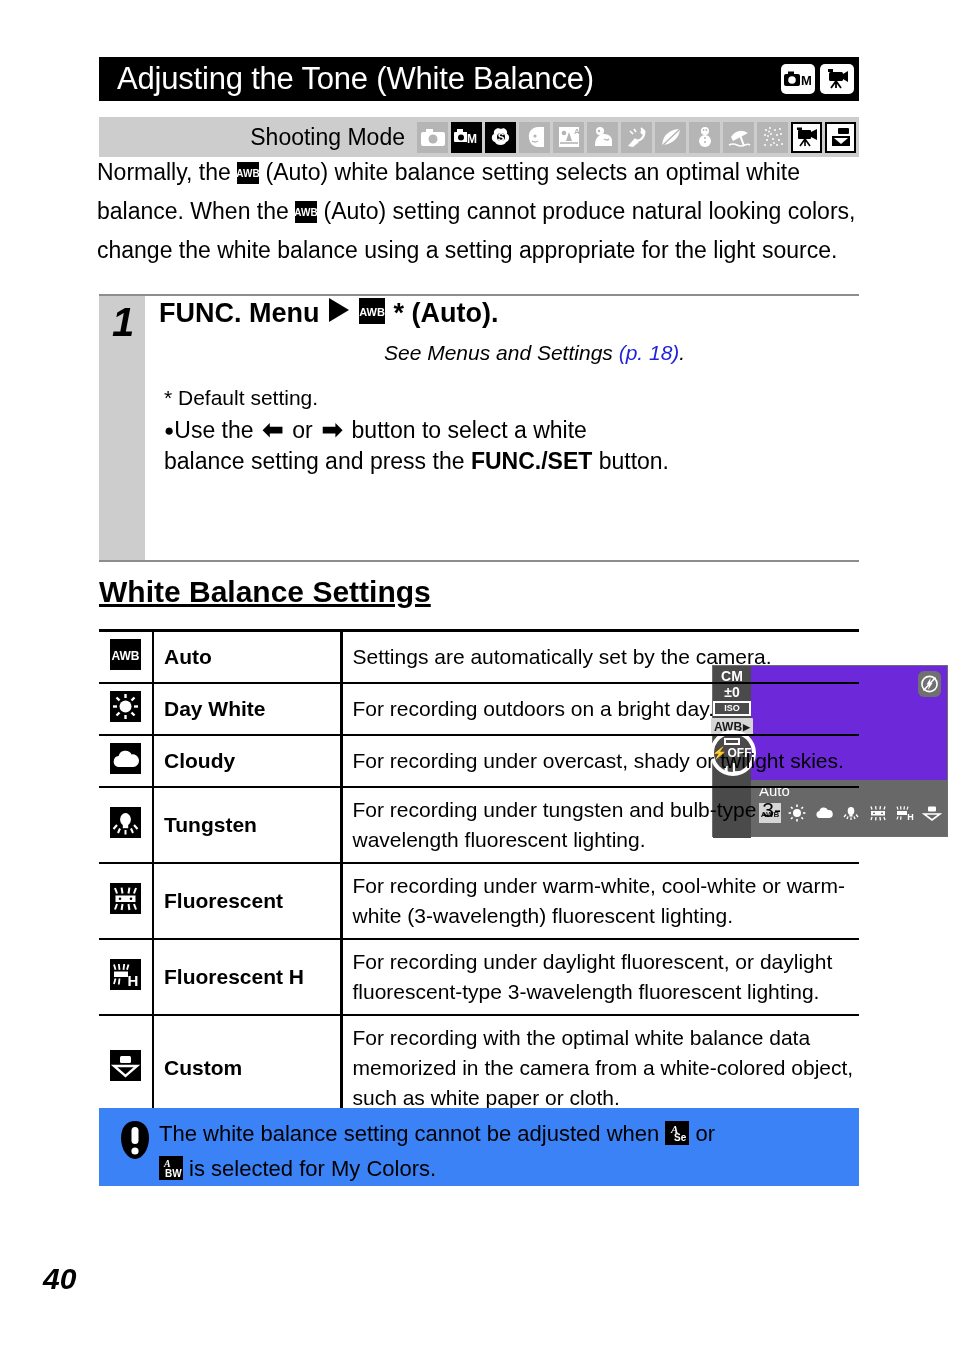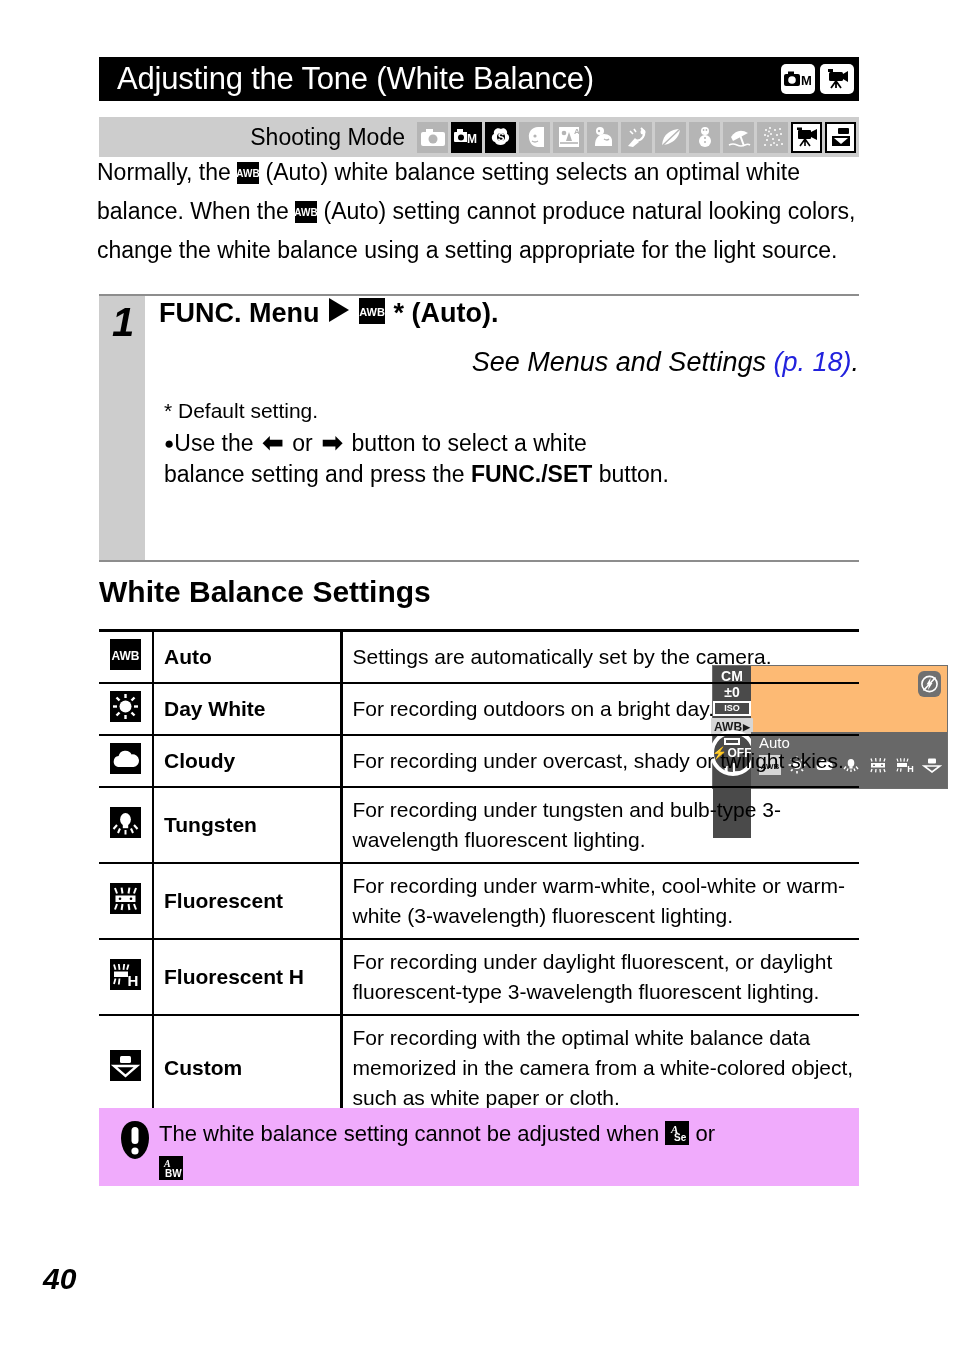--- a/index.html
+++ b/index.html
@@ -66,36 +66,36 @@
     font-size:40px; font-weight:bold; font-style:italic; text-align:center;
   }
   .step-body { position:absolute; left:60px; top:2px; width:700px; }
   .step-head { font-size:27px; font-weight:bold; display:flex; align-items:flex-start; gap:8px; }
   .tri-right {
     width:0;height:0;border-left:20px solid #000;
     border-top:12px solid transparent;border-bottom:12px solid transparent;
     display:inline-block; margin:0 2px;
   }
   .see-line {
-    margin-top:16px; text-align:right; padding-left:225px;
-    font-size:27px; font-style:italic;
+    margin-top:10px; text-align:left; padding-left:225px;
+    font-size:21px; font-style:italic;
   }
   .see-line .pg { color:#2222dd; }
   .default-line { margin-top:21px; font-size:21px; padding-left:5px; }
   .bullet-line {
     margin-top:4px; font-size:23px; line-height:31px; padding-left:5px;
     width:510px;
   }
   .dot { font-size:17px; vertical-align:2px; }
   .arr { display:inline-block; width:26px; text-align:center; font-size:25px; font-weight:bold; }
 
   
   .lcd {
-    position:absolute; left:613px; top:369px; width:236px; height:124px;
-    background:#fdba74; border:1px solid #6e6e6e;
+    position:absolute; left:613px; top:369px; width:236px; height:172px;
+    background:#6d28d9; border:1px solid #6e6e6e;
   }
   .lcd-side {
     position:absolute; left:0; top:0; width:38px; height:172px; background:#4a4a4a;
     display:flex; flex-direction:column; align-items:center; padding-top:3px; gap:2px;
   }
   .ls { color:#fff; font-size:14px; font-weight:bold; line-height:1; font-family:"Liberation Sans",sans-serif; }
   .iso-box { border:2px solid #fff; color:#fff; font-size:9px; font-weight:bold; padding:0 9px; line-height:11px; }
   .awb-chip {
     background:#d6d6d6; color:#1a1a1a; font-size:12px; font-weight:bold;
     padding:2px 3px; display:flex; align-items:center; gap:1px; border-radius:1px;
@@ -113,38 +113,38 @@
     position:absolute; left:38px; right:0; bottom:0; height:56px; background:#686868;
     padding:2px 0 0 8px;
   }
   .lcd-auto { color:#fff; font-size:15px; line-height:18px; }
   .lcd-row { display:flex; gap:5px; align-items:center; margin-top:3px; }
   .wbi { width:22px; height:20px; display:flex; align-items:center; justify-content:center; }
   .wbi.sel { background:#d6d6d6; }
 
   
   .sec-head {
-    position:absolute; left:99px; top:575px; font-size:30px; font-weight:bold;
+    position:absolute; left:99px; top:575px; font-size:30px; font-weight:bold;text-decoration:underline;
   }
 
   
   table.wb {
     position:absolute; left:99px; top:629px; width:760px;
     border-collapse:collapse; font-size:21px;
   }
   table.wb td { border:2px solid #000; vertical-align:middle; }
   table.wb tr:first-child td { border-top:3px solid #000; }
   table.wb td.ic { width:54px; text-align:center; padding:7px 0; border-left:none; border-right:2px solid #000; }
   table.wb td.nm { width:188px; font-weight:bold; padding:7px 0 7px 10px; border-right:3px solid #000; }
   table.wb td.ds { padding:7px 0 7px 10px; line-height:30px; border-right:none; }
 
   
   .note {
     position:absolute; left:99px; top:1108px; width:760px; height:78px;
-    background:#f0abfc; display:flex; padding:10px 12px 0 12px;
+    background:#3b82f6; display:flex; padding:10px 12px 0 12px;
   }
   .note-ic { width:48px; flex:0 0 48px; display:flex; justify-content:center; padding-top:2px; }
   .note-tx { font-size:22px; line-height:31px; }
 
   
   .pageno {
     position:absolute; left:43px; top:1262px;
     font-size:30px; font-weight:bold; font-style:italic;
   }
 
@@ -630,19 +630,19 @@
             <rect width="24" height="24" fill="#000"></rect>
           <text x="6" y="12" font-family="Liberation Serif, serif" font-size="11" font-style="italic" font-weight="bold" fill="#fff">A</text>
           <text x="9" y="20" font-family="Liberation Sans, sans-serif" font-size="10" font-weight="bold" fill="#fff">Se</text>
         </svg>
       </span><span> or </span><br><span class="inline-ic">
         <svg width="24" height="24" viewBox="0 0 24 24">
             <rect width="24" height="24" fill="#000"></rect>
           <text x="5" y="11" font-family="Liberation Serif, serif" font-size="10" font-style="italic" font-weight="bold" fill="#fff">A</text>
           <text x="6" y="21" font-family="Liberation Sans, sans-serif" font-size="10" font-weight="bold" fill="#fff">BW</text>
         </svg>
-      </span>
+      </span><span> is selected for My Colors.</span>
     </div>
   </div>
 
   <div class="pageno">40</div>
 
 </div>
 
 </body></html>

